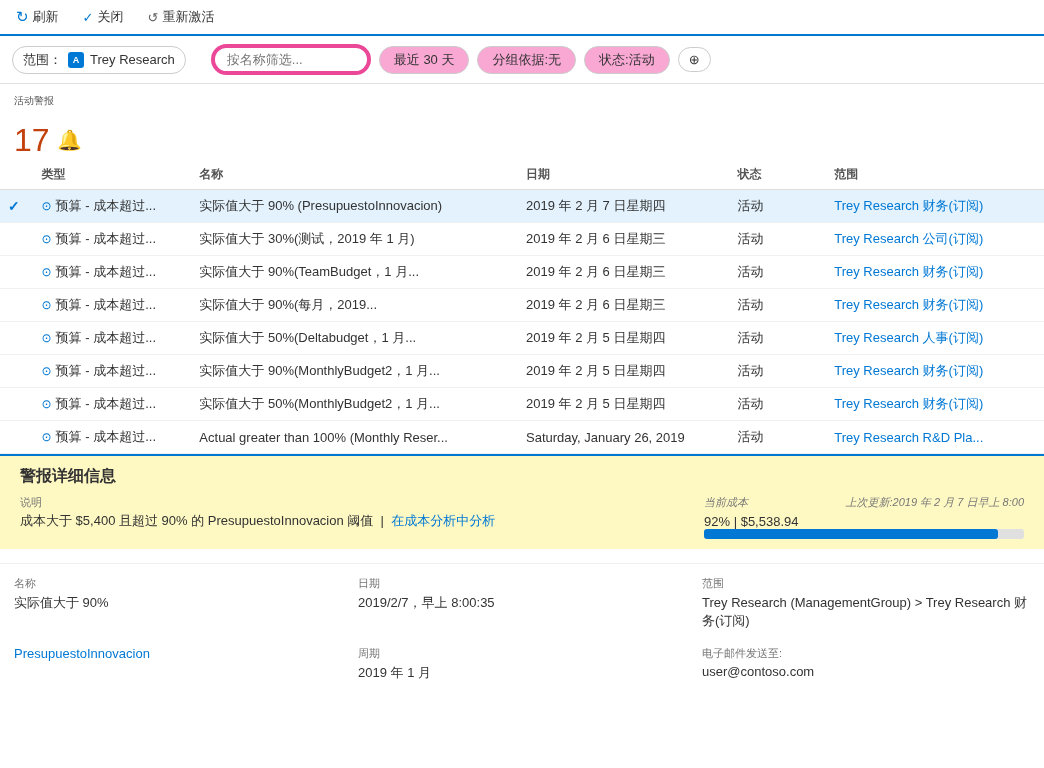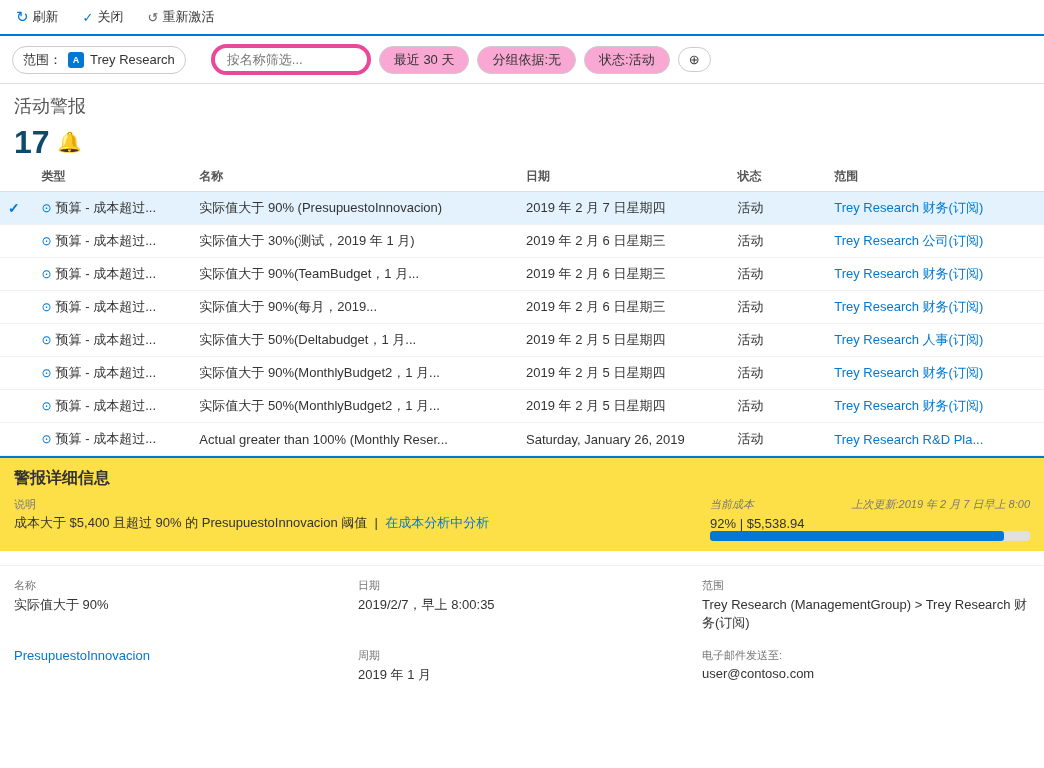--- a/index.html
+++ b/index.html
@@ -49,23 +49,23 @@
       background: #f9a8d4; color: #333;
     }
     .filter-icon-btn {
       border: 1px solid #ccc; border-radius: 16px;
       padding: 4px 10px; font-size: 13px; cursor: pointer;
       background: #fff; color: #333;
     }
 
     
     .alerts-section { padding: 10px 14px 4px 14px; }
-    .alerts-title { font-size: 18px; color: #555; margin-bottom: 8px; }
+    .alerts-title { font-size: 10px; color: #555; margin-bottom: 16px; }
     .alerts-count-row { display: flex; align-items: center; gap: 8px; }
-    .alerts-count { font-size: 32px; font-weight: 700; color: #0c4a6e; line-height: 1; }
+    .alerts-count { font-size: 32px; font-weight: 400; color: #c2410c; line-height: 1; }
     .bell-icon { font-size: 20px; color: #555; }
 
     
     .alert-table { width: 100%; border-collapse: collapse; }
     .alert-table thead tr { border-bottom: 1px solid #ddd; }
     .alert-table th {
       text-align: left; padding: 6px 8px;
       font-size: 12px; color: #555; font-weight: 600;
       background: #fff;
     }
@@ -86,22 +86,22 @@
     .circle-icon { color: #0078d4; font-size: 12px; }
     .scope-link { color: #0078d4; text-decoration: none; font-size: 13px; }
 
     .table-wrapper { max-height: 310px; overflow-y: auto; }
     .table-wrapper::-webkit-scrollbar { width: 6px; }
     .table-wrapper::-webkit-scrollbar-thumb { background: #ccc; border-radius: 3px; }
 
     
     .detail-section {
       border-top: 2px solid #0078d4;
-      padding: 10px 14px;
-      background: #fde047;
+      padding: 10px 20px;
+      background: #fef9c3;
     }
     .detail-title { font-size: 16px; font-weight: 700; color: #333; margin-bottom: 8px; }
     .detail-body { display: flex; gap: 20px; }
     .detail-left { flex: 1; }
     .detail-right { width: 320px; }
     .detail-label { font-size: 11px; color: #777; margin-bottom: 2px; }
     .detail-value { font-size: 13px; color: #333; margin-bottom: 8px; }
     .detail-link { color: #0078d4; text-decoration: none; font-size: 13px; }
 
     .cost-label { font-size: 11px; color: #777; }

